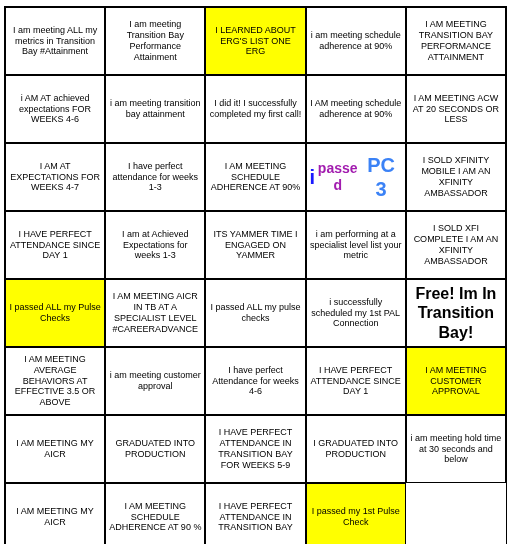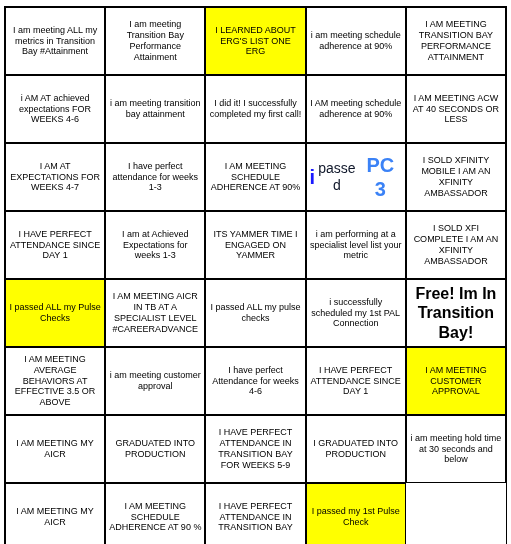--- a/index.html
+++ b/index.html
@@ -66,27 +66,27 @@
   <div class="bingo-grid">
   <div class="bingo-cell">I am meeting ALL my metrics in Transition Bay #Attainment</div>
       <div class="bingo-cell">I am meeting Transition Bay Performance Attainment</div>
       <div class="bingo-cell yellow">I LEARNED ABOUT ERG'S LIST ONE ERG</div>
       <div class="bingo-cell">i am meeting schedule adherence at 90%</div>
       <div class="bingo-cell">I AM MEETING TRANSITION BAY PERFORMANCE ATTAINMENT</div>
       <div class="bingo-cell">i AM AT achieved expectations FOR WEEKS 4-6</div>
       <div class="bingo-cell">i am meeting transition bay attainment</div>
       <div class="bingo-cell">I did it! I successfully completed my first call!</div>
       <div class="bingo-cell">I AM meeting schedule adherence at 90%</div>
-      <div class="bingo-cell">I AM MEETING ACW AT 40 SECONDS OR LESS</div>
+      <div class="bingo-cell">I AM MEETING ACW AT 20 SECONDS OR LESS</div>
       <div class="bingo-cell">I AM AT EXPECTATIONS FOR WEEKS 4-7</div>
       <div class="bingo-cell">I have perfect attendance for weeks 1-3</div>
       <div class="bingo-cell">I AM MEETING SCHEDULE ADHERENCE AT 90%</div>
       <div class="bingo-cell large-text">
         <span style="font-size:20px;font-weight:bold;color:#1a1aff;display:block;">i</span>
-        <span style="font-size:14px;font-weight:normal;color:#0f172a;display:block;text-align:center;">passed</span>
+        <span style="font-size:14px;font-weight:bold;color:#a21caf;display:block;text-align:center;">passed</span>
         <span style="font-size:20px;font-weight:bold;color:#3b82f6;display:block;">PC 3</span>
       </div>
       <div class="bingo-cell">I SOLD XFINITY MOBILE I AM AN XFINITY AMBASSADOR</div>
       <div class="bingo-cell">I HAVE PERFECT ATTENDANCE SINCE DAY 1</div>
       <div class="bingo-cell">I am at Achieved Expectations for weeks 1-3</div>
       <div class="bingo-cell">ITS YAMMER TIME I ENGAGED ON YAMMER</div>
       <div class="bingo-cell">i am performing at a specialist level list your metric</div>
       <div class="bingo-cell">I SOLD XFI COMPLETE I AM AN XFINITY AMBASSADOR</div>
       <div class="bingo-cell yellow">I passed ALL my Pulse Checks</div>
       <div class="bingo-cell">I AM MEETING AICR IN TB AT A SPECIALIST LEVEL #CAREERADVANCE</div>

